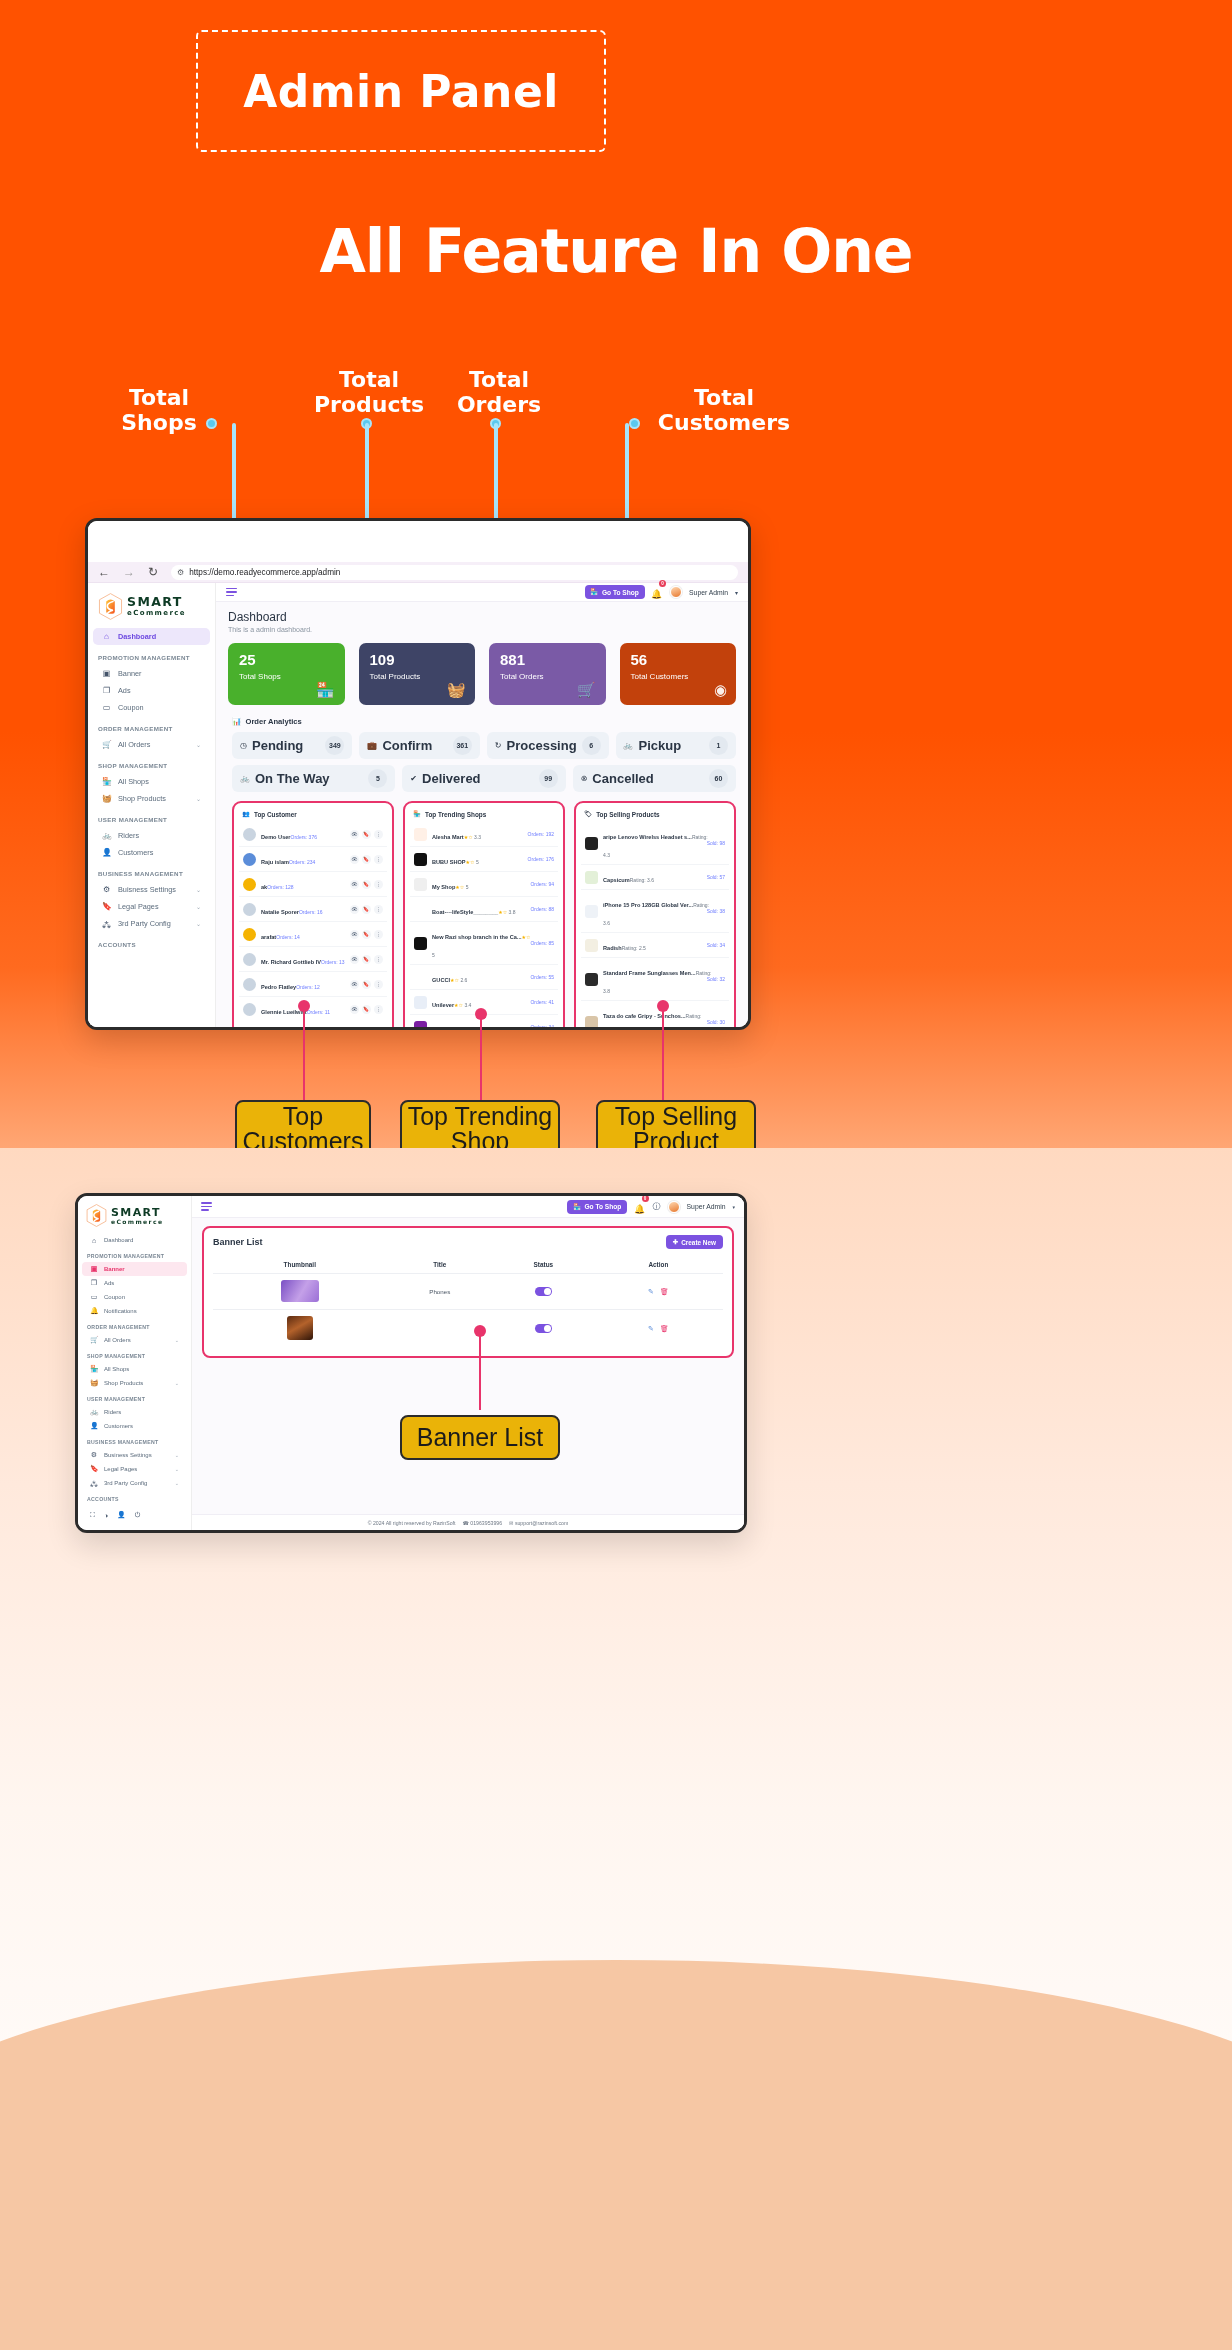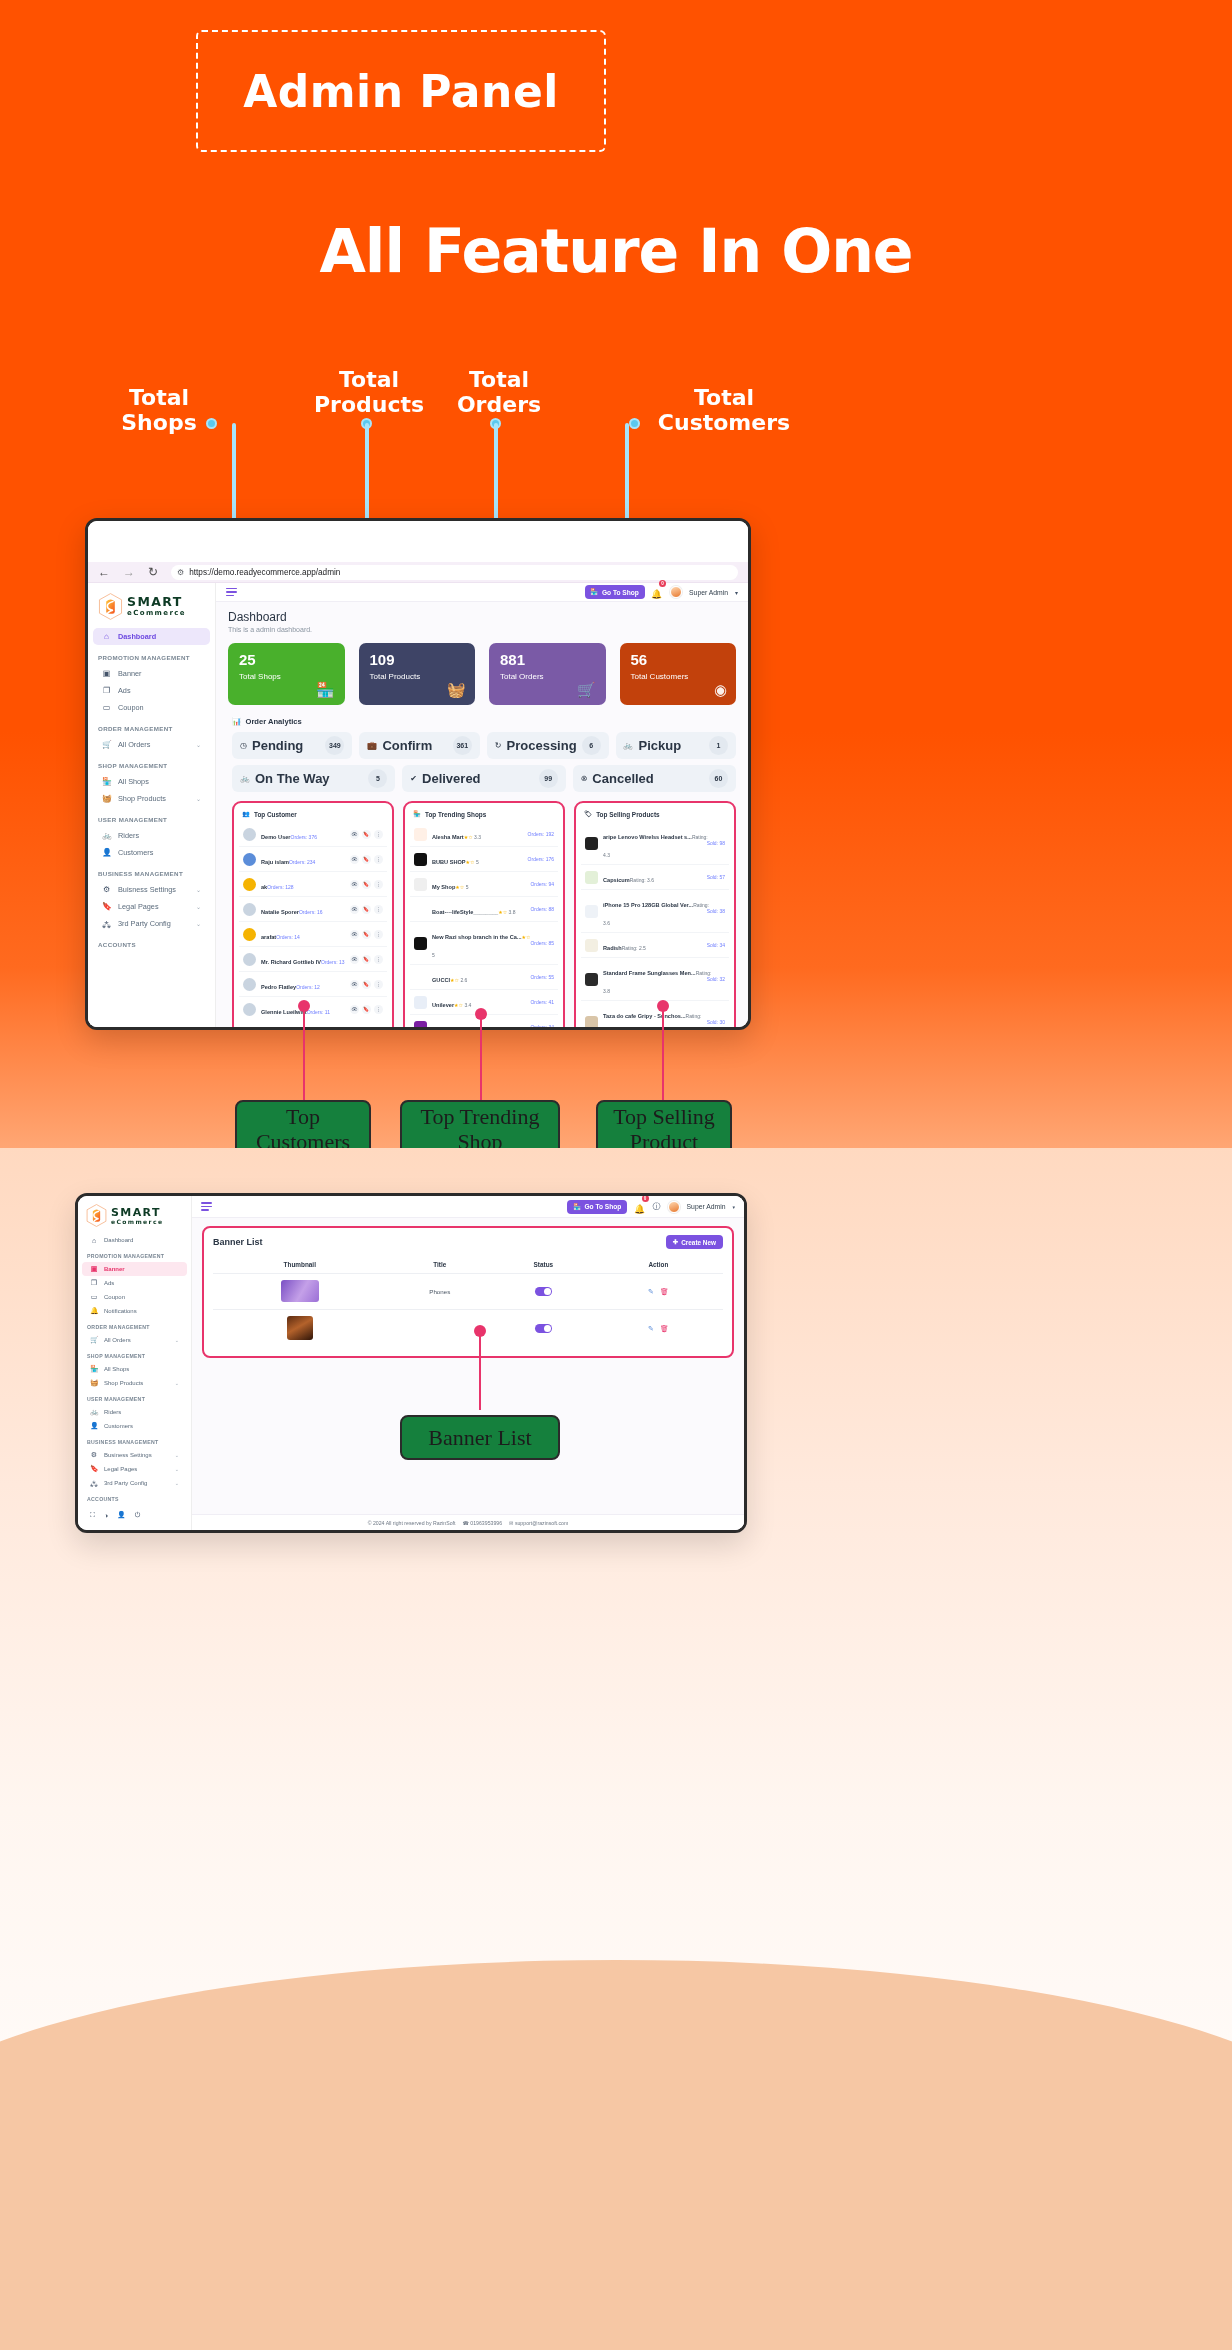--- a/index.html
+++ b/index.html
@@ -188,23 +188,23 @@
   .pact span {
     width:9px; height:9px; border-radius:50%; background:#F3F5F8;
     display:flex; align-items:center; justify-content:center;
     font-size:5px; color:#44546a;
   }
   .pright { font-size:5px; color:#6E7DFF; flex-shrink:0; }
 
   
   .bubble {
     position:absolute; border:2px solid #2B2B2B; border-radius:8px;
-    background:#15803d; display:flex; align-items:center; justify-content:center;
-    text-align:center; color:#1C1C1C; font-size:22px; line-height:25px;
-    font-family:Liberation Serif, serif;
+    background:#eab308; display:flex; align-items:center; justify-content:center;
+    text-align:center; color:#1C1C1C; font-size:25px; line-height:25px;
+    font-family:Liberation Sans, sans-serif;
   }
   .pin-line { position:absolute; width:2px; background:#E8346B; }
   .pin-dot {
     position:absolute; width:12px; height:12px; border-radius:50%; background:#E8346B;
   }
 
   
   .lower-bg {
     position:absolute; left:0; top:1148px; width:1232px; height:1202px;
     background: linear-gradient(180deg,#FFD9C0 0%,#FFE9DC 28%,#FFF6F0 55%,#FFFFFF 100%);
@@ -706,21 +706,21 @@
 <div class="pin-line" style="left:480px; top:1018px; height:82px;"></div>
 <div class="bubble" style="left:400px; top:1100px; width:160px; height:58px;">
   <div>
     <div>Top Trending</div>
     <div>Shop</div>
   </div>
 </div>
 
 <div class="pin-dot" style="left:657px; top:1000px;"></div>
 <div class="pin-line" style="left:662px; top:1010px; height:90px;"></div>
-<div class="bubble" style="left:596px; top:1100px; width:136px; height:58px;">
+<div class="bubble" style="left:596px; top:1100px; width:160px; height:58px;">
   <div>
     <div>Top Selling</div>
     <div>Product</div>
   </div>
 </div>
 
 <div class="lower-bg"></div>
 <div class="lower-arc"></div>
 
 <div class="browser2">

